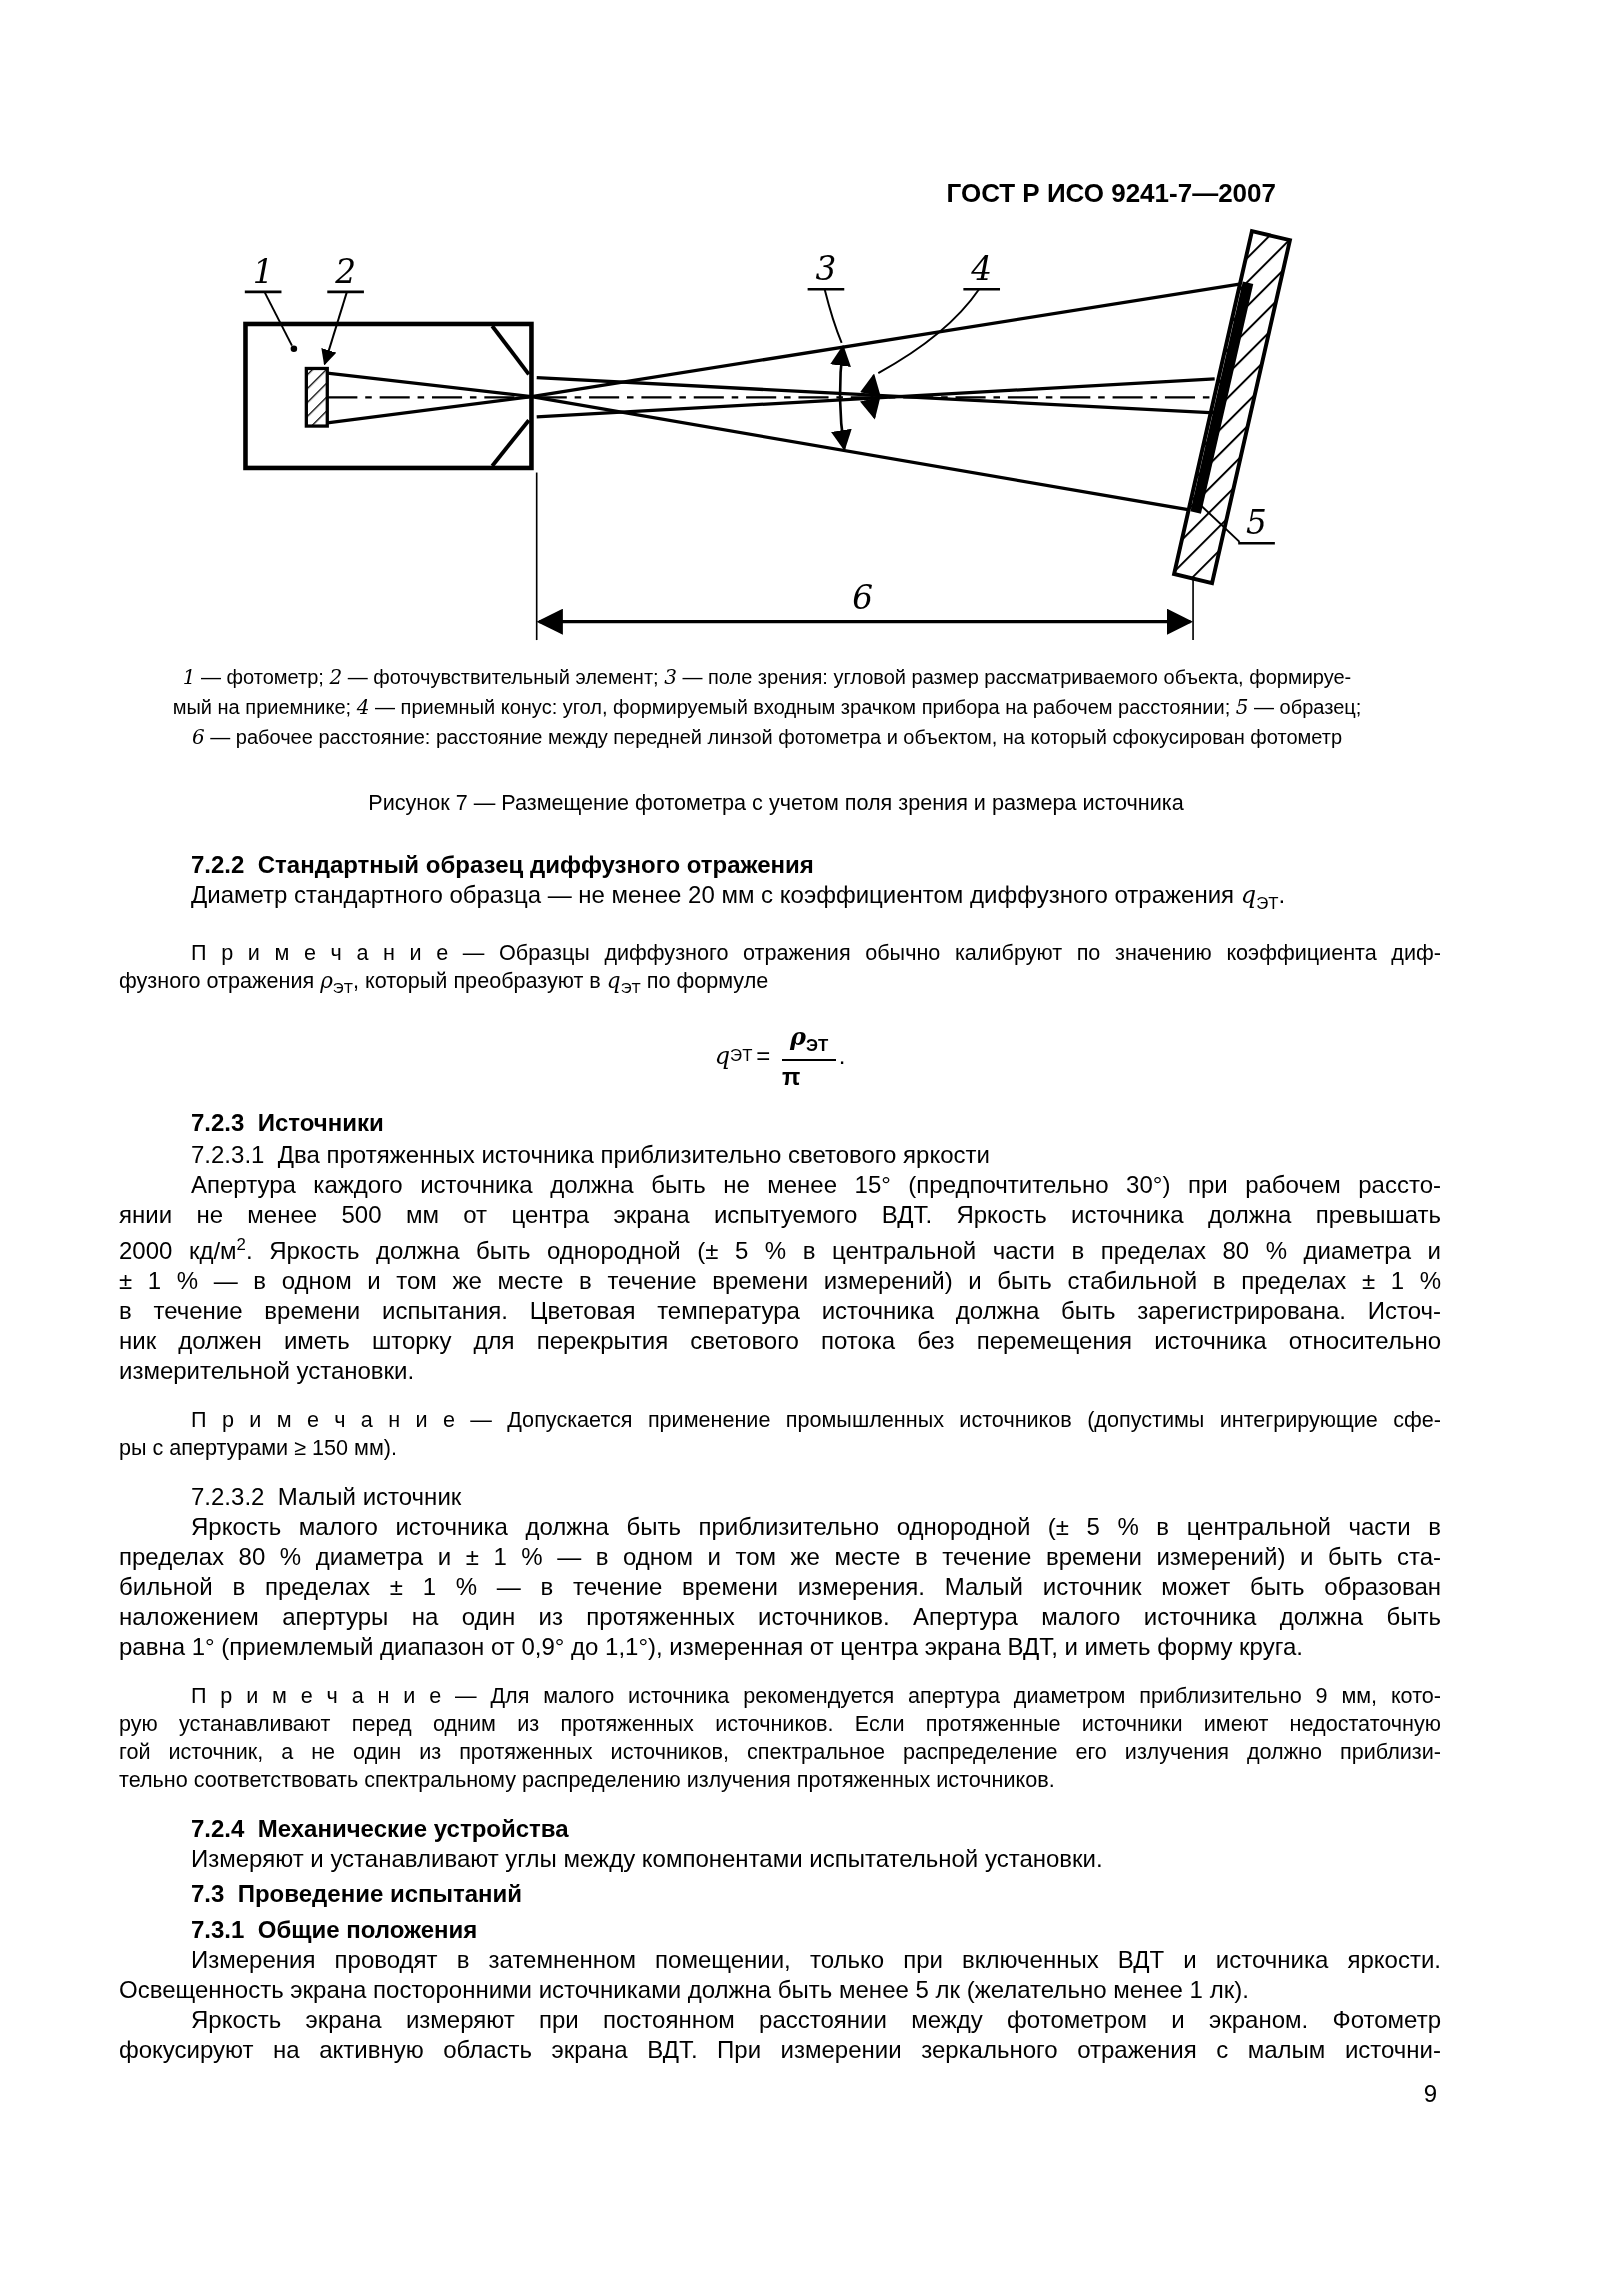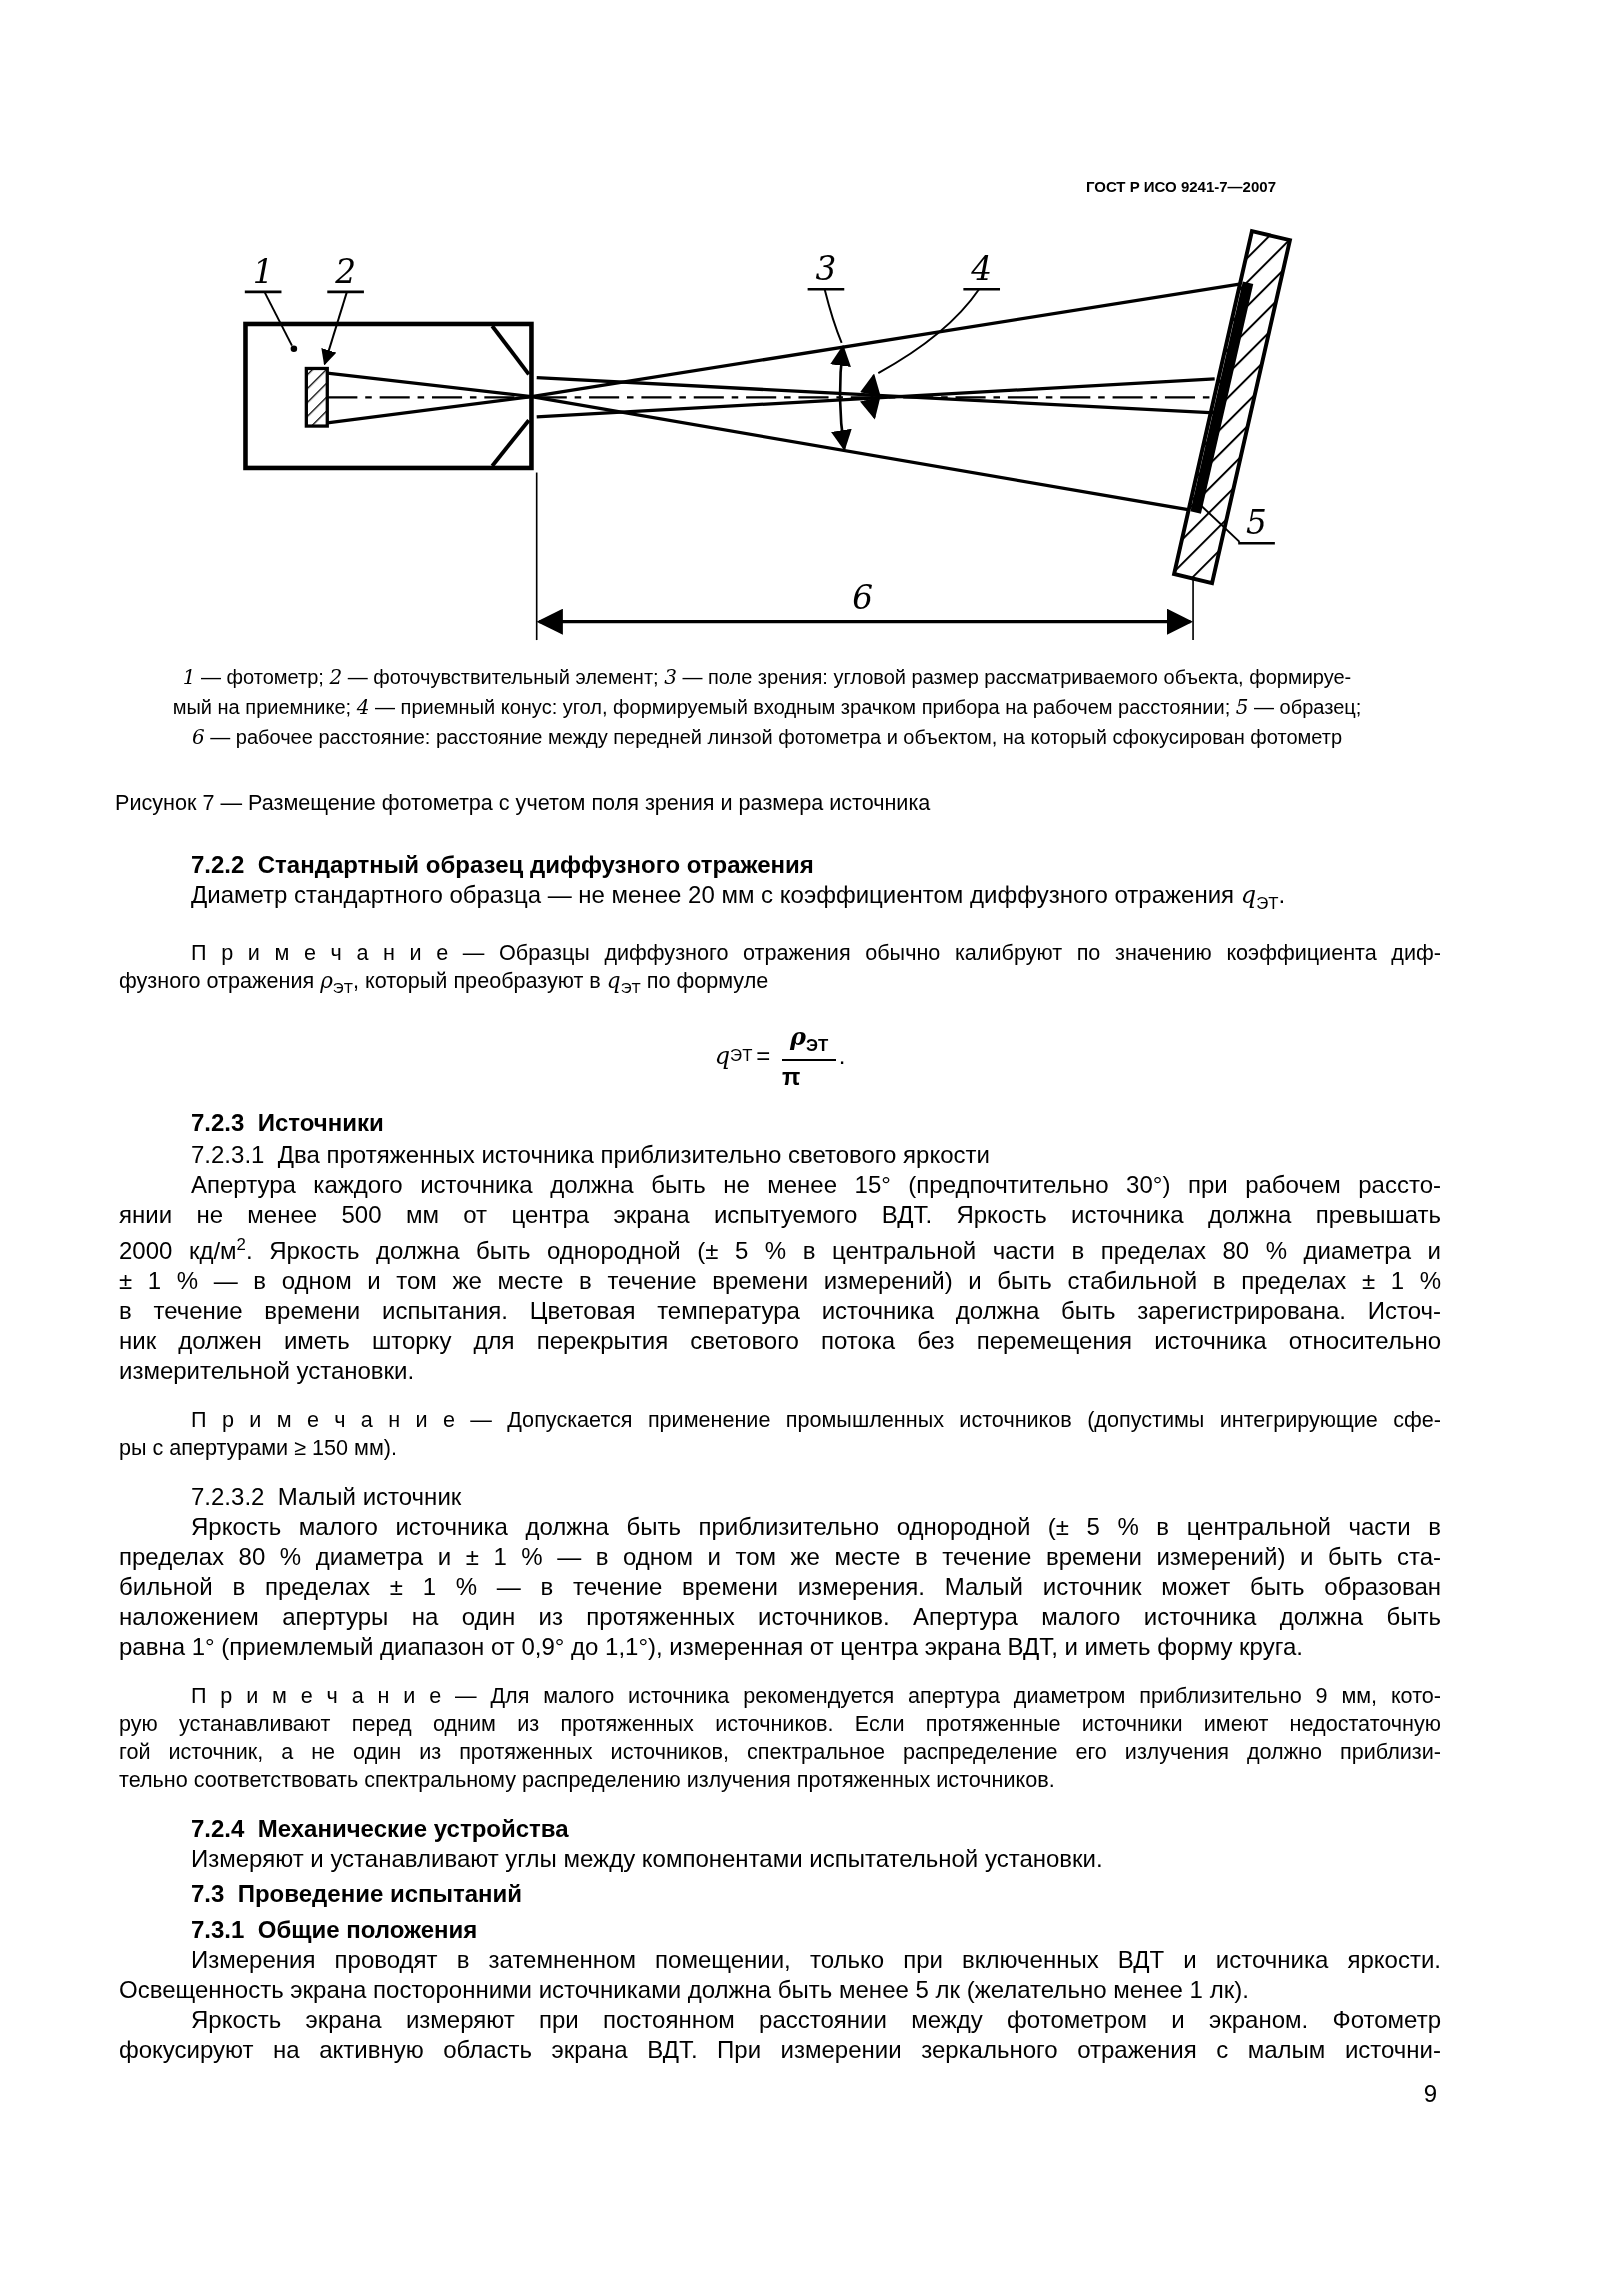--- a/index.html
+++ b/index.html
@@ -1,23 +1,23 @@
 <!DOCTYPE html>
 <html style="font-size:10.5px"><head>
 <meta charset="utf-8">
 <style>
   html,body{margin:0;padding:0;background:#888;}
   .page{position:relative;width:1623px;height:2295px;background:#ffffff;color:#000;
         font-family:"Liberation Sans",sans-serif;overflow:hidden;}
-  .header{position:absolute;top:178px;right:347px;font-size:15px;font-weight:bold;white-space:pre;}
+  .header{position:absolute;top:178px;right:347px;font-size:26px;font-weight:bold;white-space:pre;}
   .figure{position:absolute;left:229px;top:216px;}
   .legend{position:absolute;left:106px;top:662px;width:1322px;font-size:20px;line-height:29.4px;text-align:center;}
   .legend .line{white-space:pre-wrap;}
   .legend i,.caption i{font-family:"DejaVu Serif",serif;}
-  .caption{position:absolute;left:115px;top:790px;width:1322px;font-size:21.6px;}
+  .caption{position:absolute;left:115px;top:790px;width:1322px;text-align:center;font-size:21.6px;}
   .body{position:absolute;left:119px;top:845px;width:1322px;font-size:24px;}
   .line{line-height:30px;white-space:pre-wrap;}
   .blk{margin:0;}
   .heading{font-weight:bold;margin-top:5.2px;}
   .subheading{margin-top:2.6px;}
   .note{margin:20px 0;}
   .note .line{font-size:21.6px;line-height:28px;}
   .indent{text-indent:72px;}
   .just{text-align:justify;text-align-last:justify;}
   .mvar{font-family:"DejaVu Serif",serif;font-style:italic;}

